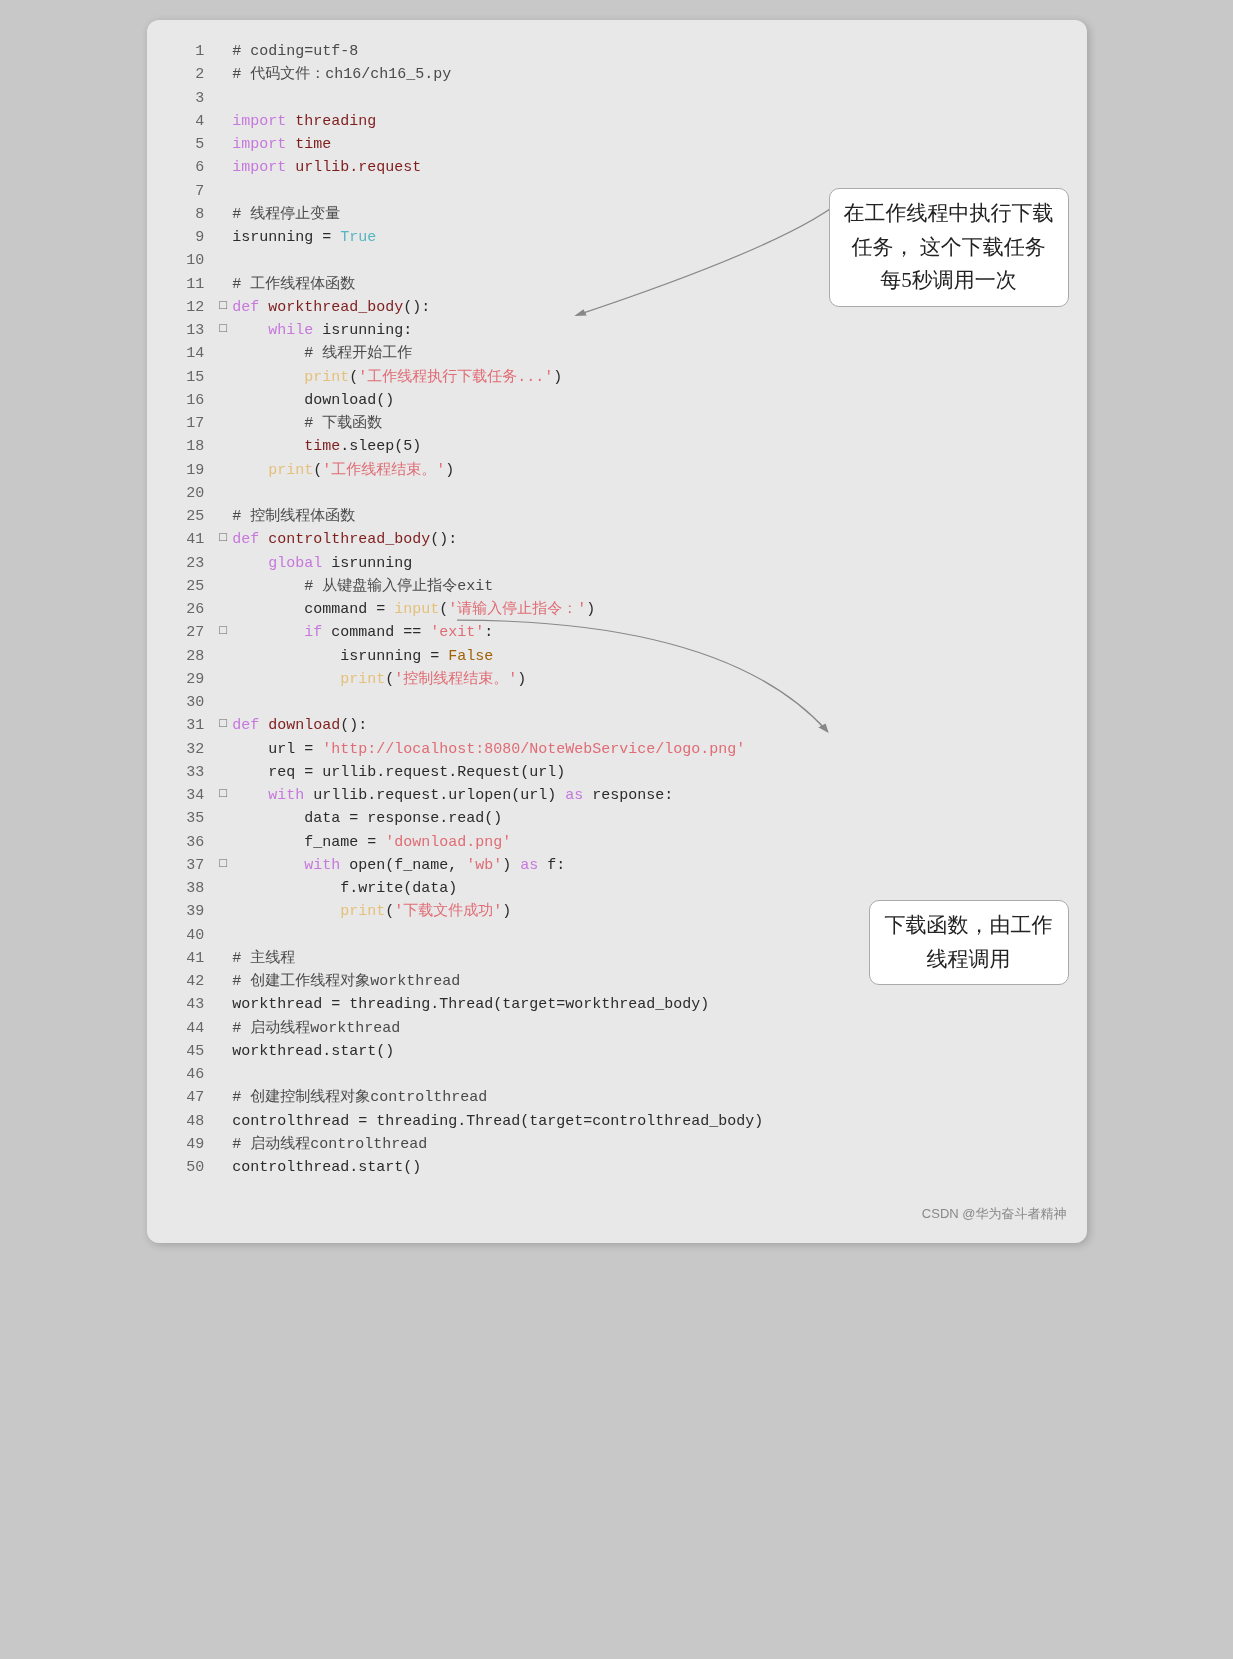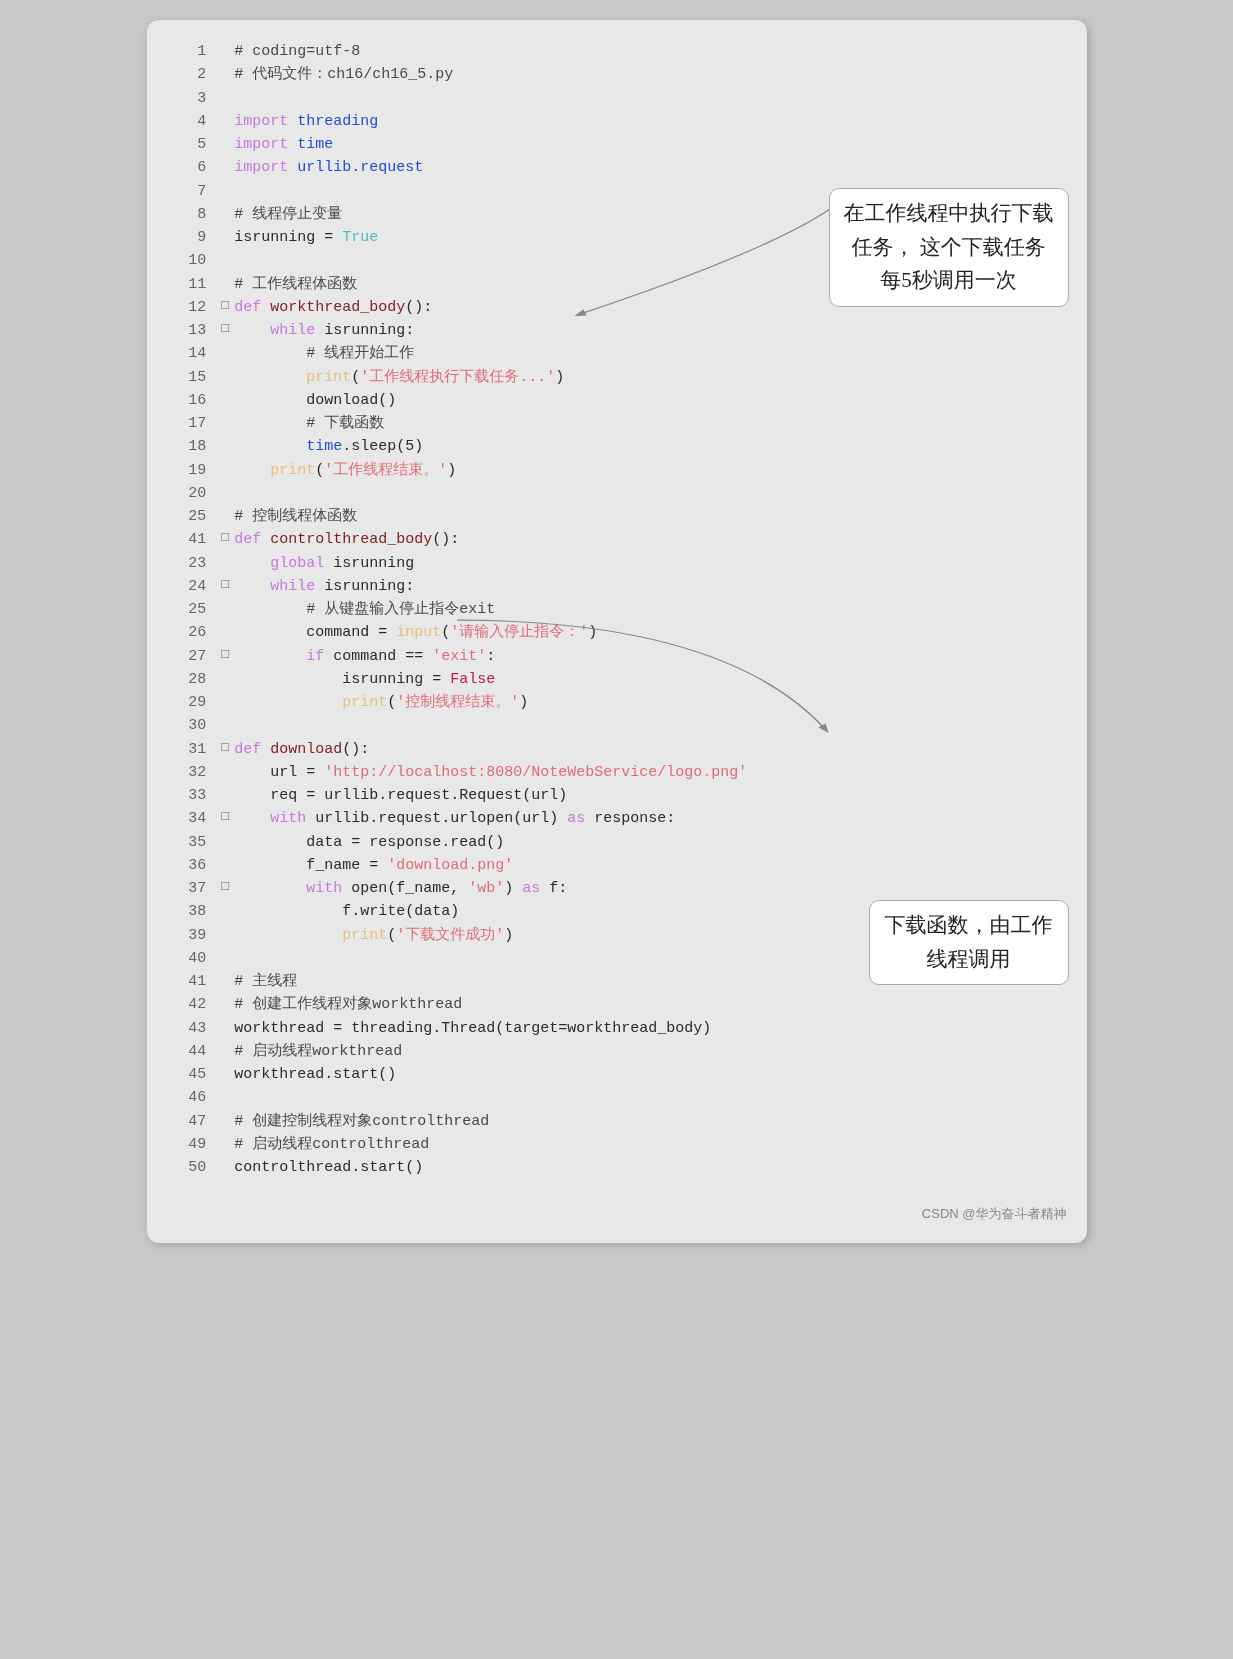--- a/index.html
+++ b/index.html
@@ -50,26 +50,26 @@
     .code-line {
       vertical-align: top;
       line-height: 1.55;
       white-space: pre;
       font-size: 15px;
       padding-right: 10px;
     }
     
     .c-comment { color: #4a4a4a; }
     .c-keyword { color: #c678dd; }
-    .c-module { color: #1d4ed8; }
+    .c-module { color: #7f1d1d; }
     .c-funcname { color: #7f1d1d; }
     .c-string { color: #e06c75; }
     .c-builtin { color: #e5c07b; }
     .c-true { color: #56b6c2; }
-    .c-false { color: #be185d; }
+    .c-false { color: #a16207; }
     .c-plain { color: #2b2b2b; }
 
     
     .callout {
       position: absolute;
       background: white;
       border: 1.5px solid #aaa;
       border-radius: 10px;
       padding: 8px 14px;
       font-size: 21px;
@@ -259,25 +259,20 @@
           <td class="line-num">41</td>
           <td class="line-icon">□</td>
           <td class="code-line"><span class="c-keyword">def </span><span class="c-funcname">controlthread_body</span><span class="c-plain">():</span></td>
         </tr>
         <tr>
           <td class="line-num">23</td>
           <td class="line-icon"></td>
           <td class="code-line"><span class="c-plain">    </span><span class="c-keyword">global</span><span class="c-plain"> isrunning</span></td>
         </tr>
         <tr>
-          <td class="line-num">24</td>
-          <td class="line-icon">□</td>
-          <td class="code-line"><span class="c-plain">    </span><span class="c-keyword">while</span><span class="c-plain"> isrunning:</span></td>
-        </tr>
-        <tr>
           <td class="line-num">25</td>
           <td class="line-icon"></td>
           <td class="code-line"><span class="c-comment">        # 从键盘输入停止指令exit</span></td>
         </tr>
         <tr>
           <td class="line-num">26</td>
           <td class="line-icon"></td>
           <td class="code-line"><span class="c-plain">        command = </span><span class="c-builtin">input</span><span class="c-plain">(</span><span class="c-string">'请输入停止指令：'</span><span class="c-plain">)</span></td>
         </tr>
         <tr>
@@ -377,20 +372,25 @@
         </tr>
         <tr>
           <td class="line-num">46</td>
           <td class="line-icon"></td>
           <td class="code-line">&nbsp;</td>
         </tr>
         <tr>
           <td class="line-num">47</td>
           <td class="line-icon"></td>
           <td class="code-line"><span class="c-comment"># 创建控制线程对象controlthread</span></td>
+        </tr>
+        <tr>
+          <td class="line-num">48</td>
+          <td class="line-icon"></td>
+          <td class="code-line"><span class="c-plain">controlthread = threading.Thread(target=controlthread_body)</span></td>
         </tr>
         <tr>
           <td class="line-num">49</td>
           <td class="line-icon"></td>
           <td class="code-line"><span class="c-comment"># 启动线程controlthread</span></td>
         </tr>
         <tr>
           <td class="line-num">50</td>
           <td class="line-icon"></td>
           <td class="code-line"><span class="c-plain">controlthread.start()</span></td>

